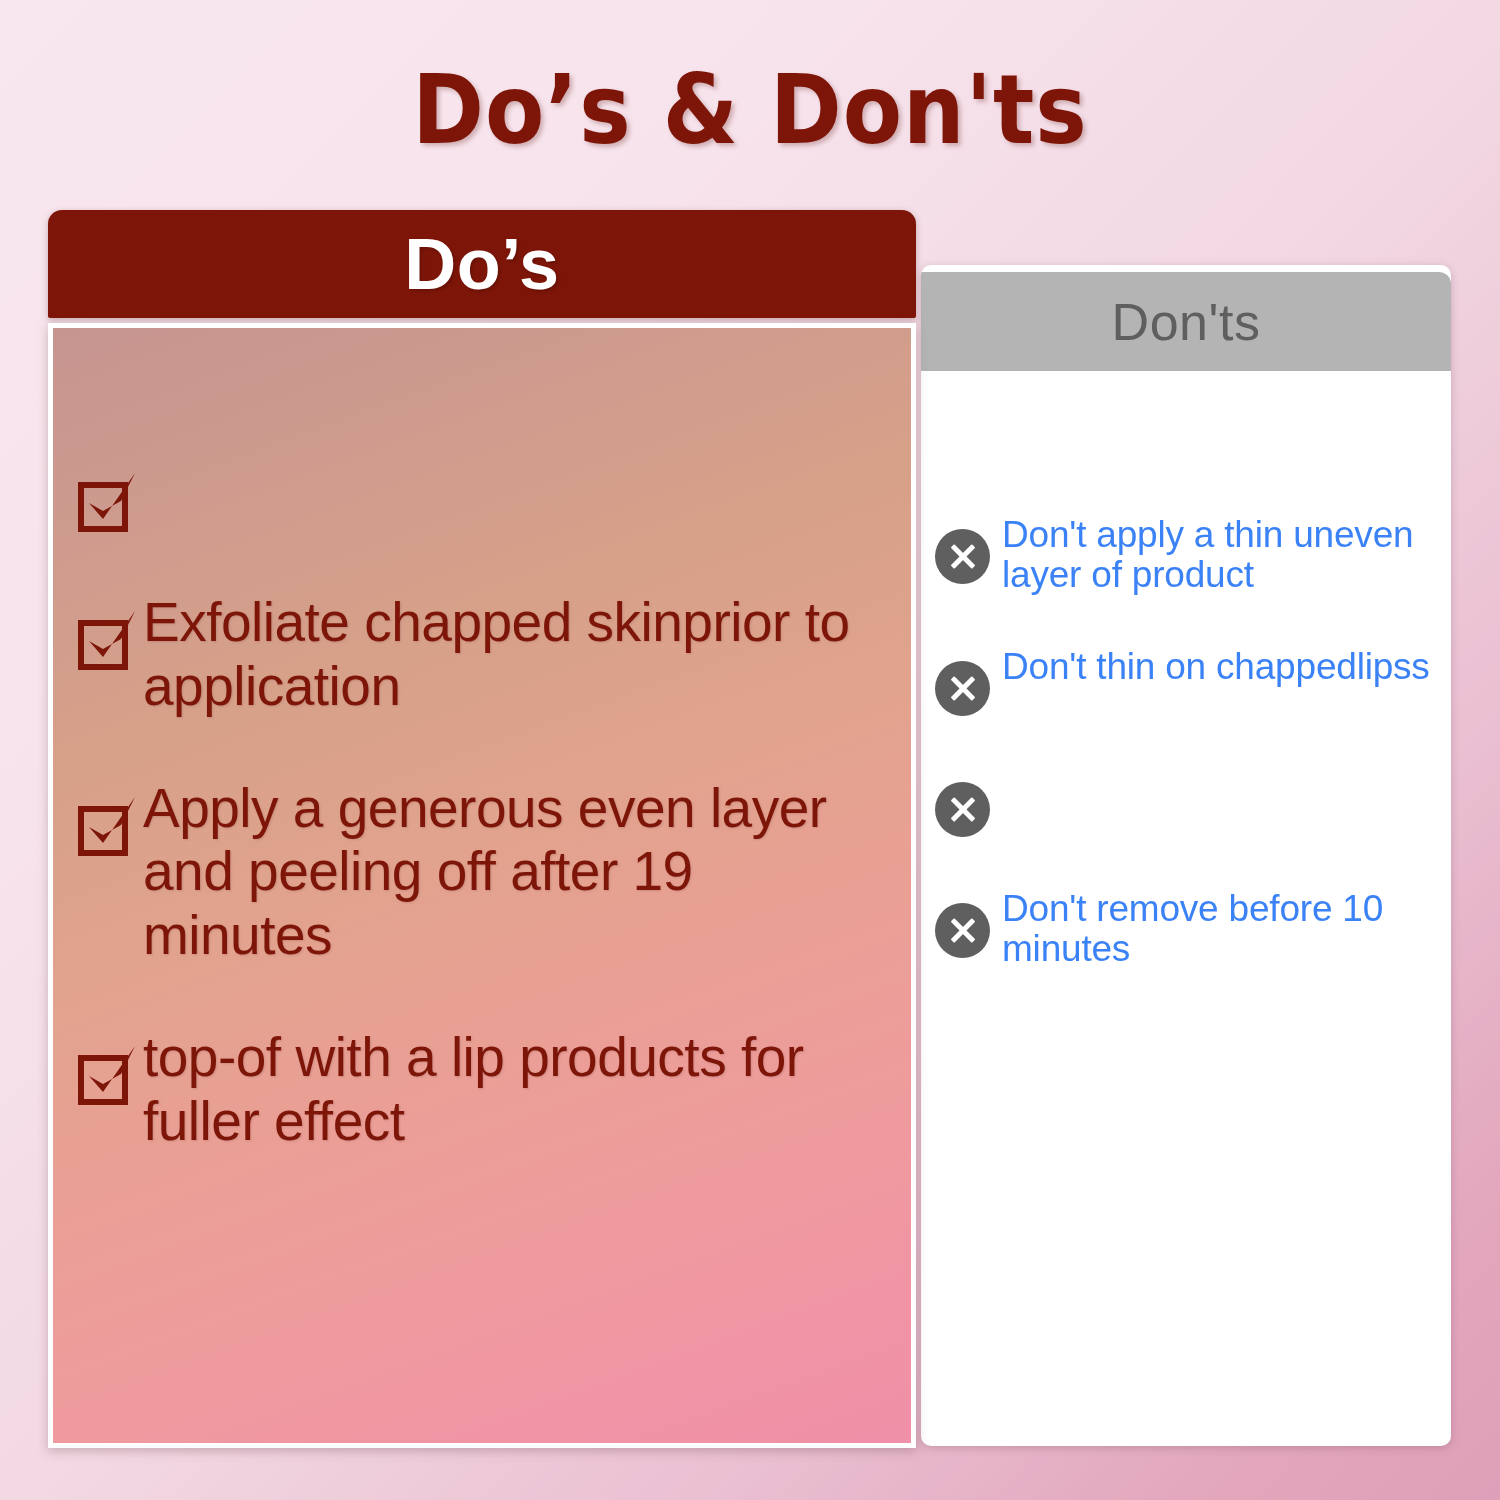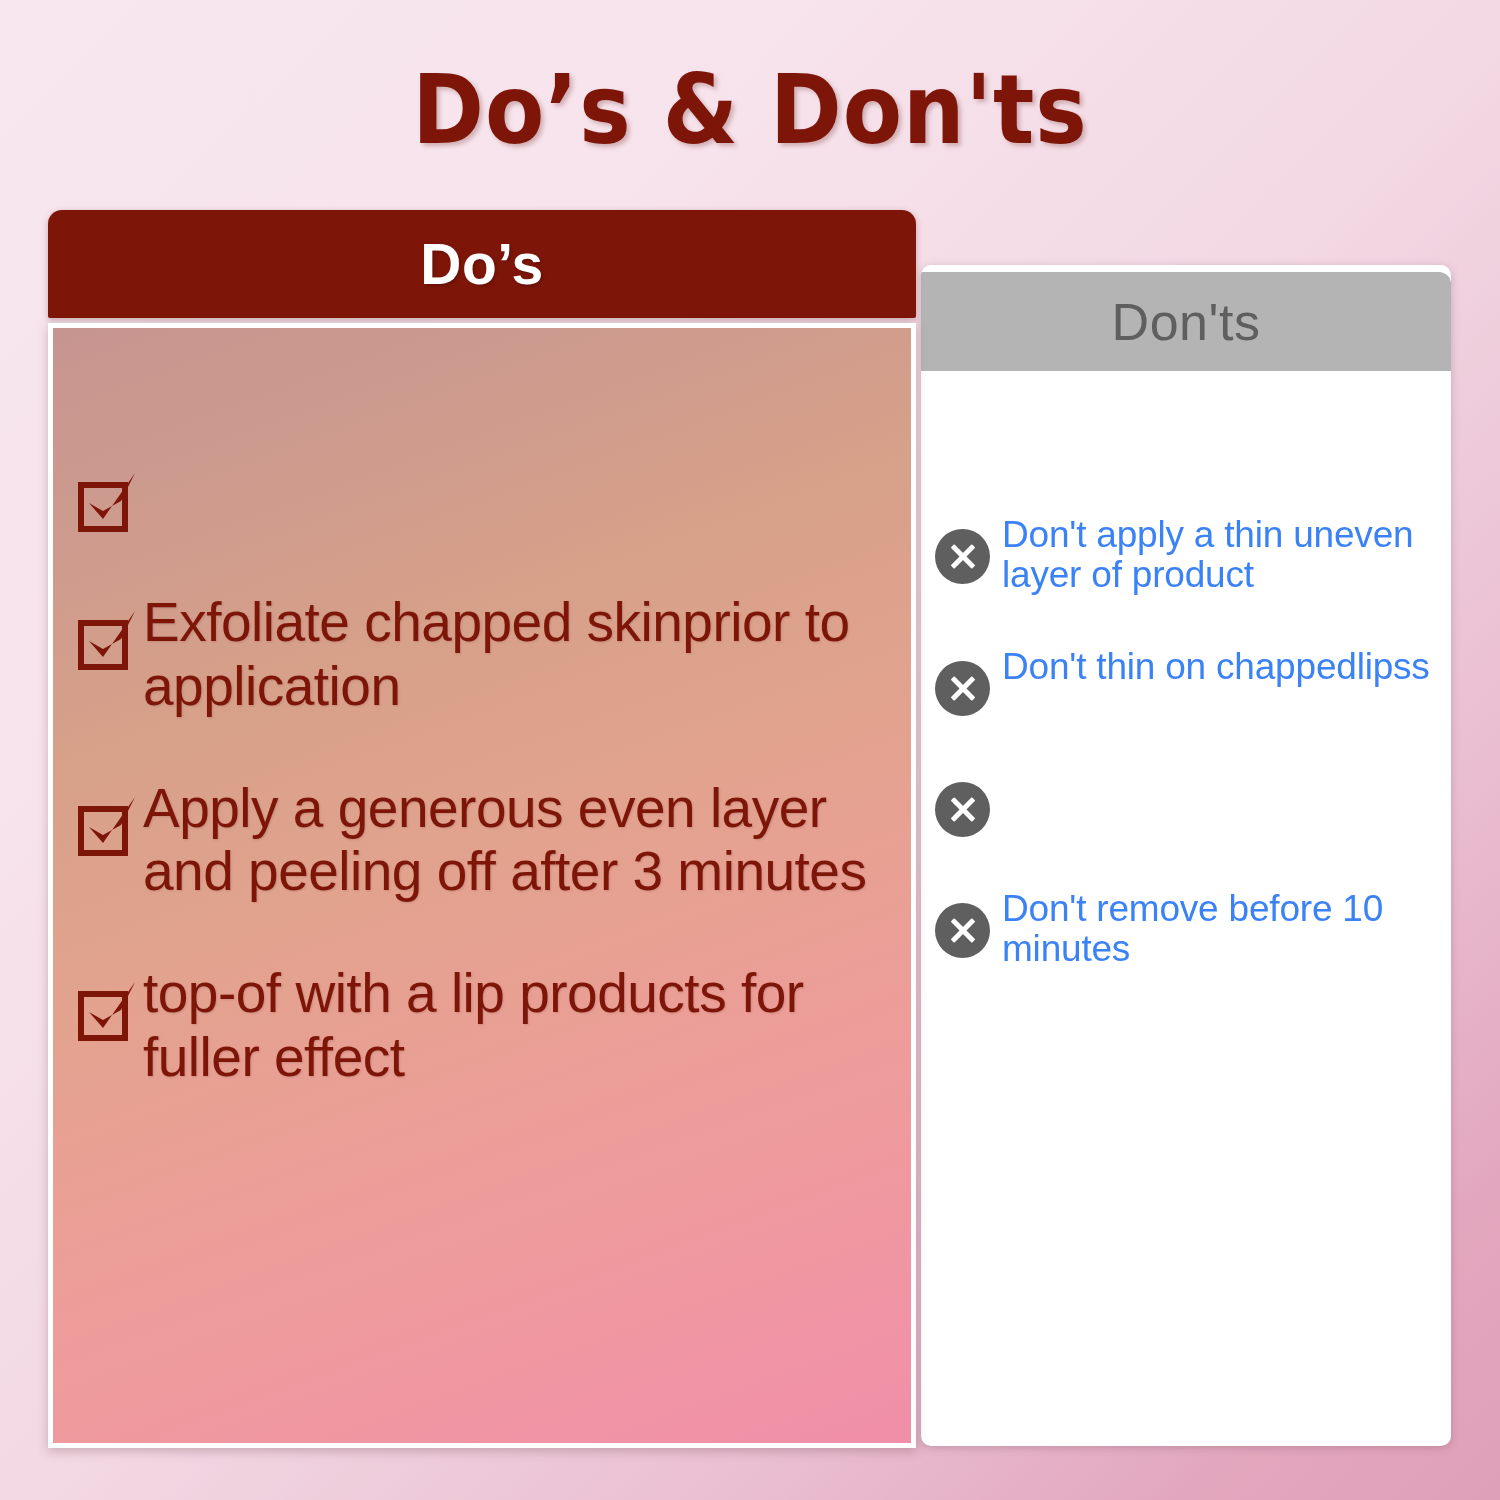--- a/index.html
+++ b/index.html
@@ -113,21 +113,21 @@
     left:0; top:0;
     width:868px; height:108px;
     background:#7d1608;
     border-radius:14px 14px 2px 2px;
     display:flex;
     align-items:center;
     justify-content:center;
     box-shadow: 0 2px 6px rgba(110,60,60,0.35);
   }
   .dos-header-text {
-    font-size:57px;
+    font-size:72px;
     font-weight:bold;
     color:#ffffff;
     letter-spacing:0.5px;
     text-shadow: 2px 2px 3px rgba(70,10,10,0.35);
   }
   .dos-body {
     position:absolute;
     left:0; top:113px;
     width:868px; height:1125px;
     background:
@@ -234,21 +234,21 @@
         <span class="do-text">Exfoliate chapped skinprior to application</span>
       </div>
 
       <div class="do-item">
         <span class="check-icon">
           <svg width="62" height="62" viewBox="0 0 62 62">
             <rect x="4" y="14" width="44" height="44" fill="none" stroke="#7d1608" stroke-width="6"></rect>
             <path d="M12 32 L26 48 L58 2 L44 30 L26 40 Z" fill="#7d1608"></path>
           </svg>
         </span>
-        <span class="do-text">Apply a generous even layer and peeling off after 3 minutes</span>
+        <span class="do-text">Apply a generous even layer and peeling off after 19 minutes</span>
       </div>
 
       <div class="do-item">
         <span class="check-icon">
           <svg width="62" height="62" viewBox="0 0 62 62">
             <rect x="4" y="14" width="44" height="44" fill="none" stroke="#7d1608" stroke-width="6"></rect>
             <path d="M12 32 L26 48 L58 2 L44 30 L26 40 Z" fill="#7d1608"></path>
           </svg>
         </span>
         <span class="do-text">top-of with a lip products for fuller effect</span>

